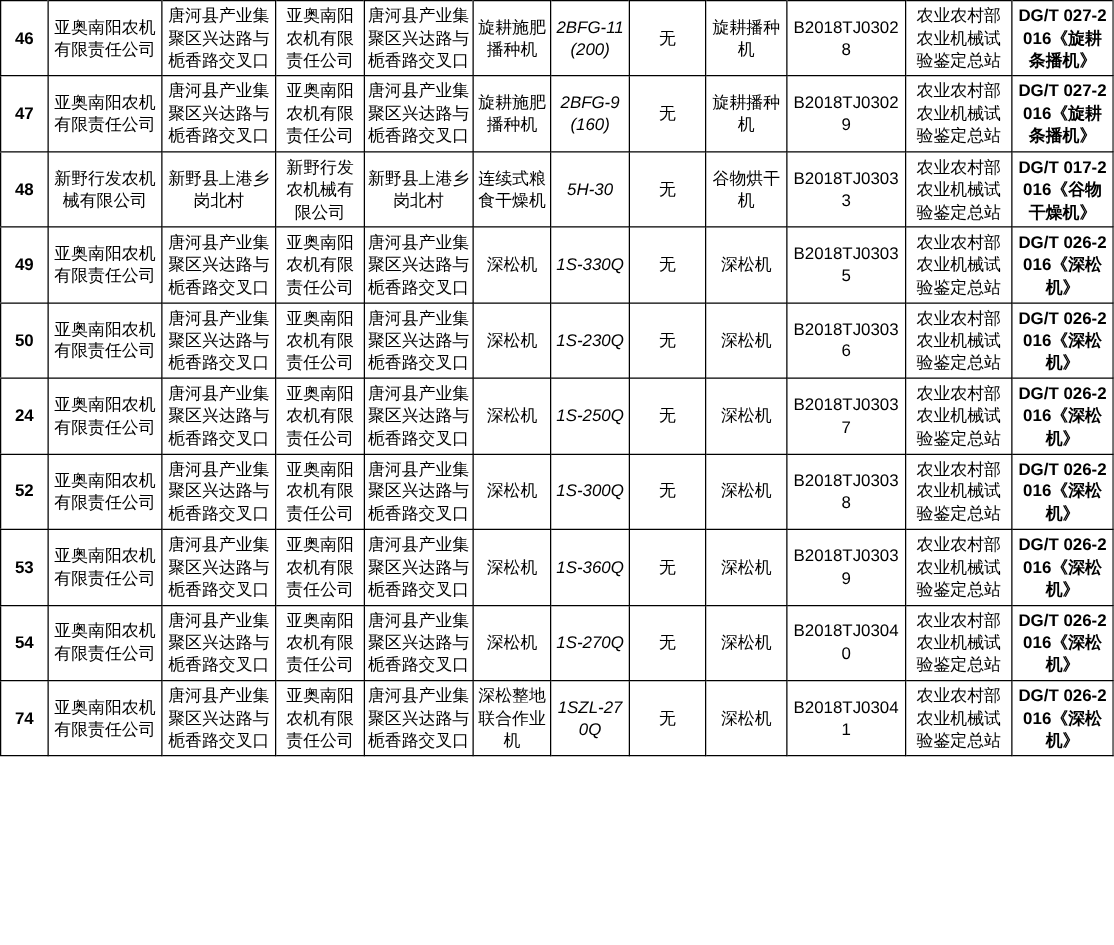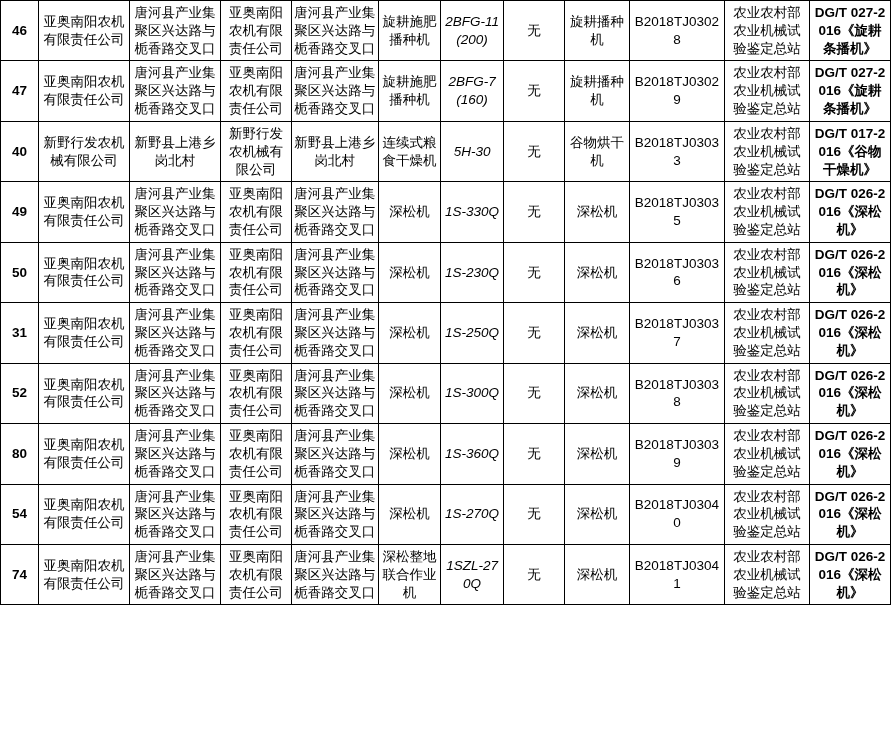--- a/index.html
+++ b/index.html
@@ -65,29 +65,29 @@
         <td class="c-inst">农业农村部农业机械试验鉴定总站</td>
         <td class="c-std">DG/T 027-2016《旋耕条播机》</td>
       </tr>
       <tr>
         <td class="c-idx">47</td>
         <td class="c-appl">亚奥南阳农机有限责任公司</td>
         <td class="c-prod">唐河县产业集聚区兴达路与栀香路交叉口</td>
         <td class="c-mfr">亚奥南阳农机有限责任公司</td>
         <td class="c-addr">唐河县产业集聚区兴达路与栀香路交叉口</td>
         <td class="c-name">旋耕施肥播种机</td>
-        <td class="c-model">2BFG-7(160)</td>
+        <td class="c-model">2BFG-9(160)</td>
         <td class="c-ext">无</td>
         <td class="c-cat">旋耕播种机</td>
         <td class="c-code">B2018TJ03029</td>
         <td class="c-inst">农业农村部农业机械试验鉴定总站</td>
         <td class="c-std">DG/T 027-2016《旋耕条播机》</td>
       </tr>
       <tr>
-        <td class="c-idx">40</td>
+        <td class="c-idx">48</td>
         <td class="c-appl">新野行发农机械有限公司</td>
         <td class="c-prod">新野县上港乡岗北村</td>
         <td class="c-mfr">新野行发农机械有限公司</td>
         <td class="c-addr">新野县上港乡岗北村</td>
         <td class="c-name">连续式粮食干燥机</td>
         <td class="c-model">5H-30</td>
         <td class="c-ext">无</td>
         <td class="c-cat">谷物烘干机</td>
         <td class="c-code">B2018TJ03033</td>
         <td class="c-inst">农业农村部农业机械试验鉴定总站</td>
@@ -115,21 +115,21 @@
         <td class="c-addr">唐河县产业集聚区兴达路与栀香路交叉口</td>
         <td class="c-name">深松机</td>
         <td class="c-model">1S-230Q</td>
         <td class="c-ext">无</td>
         <td class="c-cat">深松机</td>
         <td class="c-code">B2018TJ03036</td>
         <td class="c-inst">农业农村部农业机械试验鉴定总站</td>
         <td class="c-std">DG/T 026-2016《深松机》</td>
       </tr>
       <tr>
-        <td class="c-idx">31</td>
+        <td class="c-idx">24</td>
         <td class="c-appl">亚奥南阳农机有限责任公司</td>
         <td class="c-prod">唐河县产业集聚区兴达路与栀香路交叉口</td>
         <td class="c-mfr">亚奥南阳农机有限责任公司</td>
         <td class="c-addr">唐河县产业集聚区兴达路与栀香路交叉口</td>
         <td class="c-name">深松机</td>
         <td class="c-model">1S-250Q</td>
         <td class="c-ext">无</td>
         <td class="c-cat">深松机</td>
         <td class="c-code">B2018TJ03037</td>
         <td class="c-inst">农业农村部农业机械试验鉴定总站</td>
@@ -143,21 +143,21 @@
         <td class="c-addr">唐河县产业集聚区兴达路与栀香路交叉口</td>
         <td class="c-name">深松机</td>
         <td class="c-model">1S-300Q</td>
         <td class="c-ext">无</td>
         <td class="c-cat">深松机</td>
         <td class="c-code">B2018TJ03038</td>
         <td class="c-inst">农业农村部农业机械试验鉴定总站</td>
         <td class="c-std">DG/T 026-2016《深松机》</td>
       </tr>
       <tr>
-        <td class="c-idx">80</td>
+        <td class="c-idx">53</td>
         <td class="c-appl">亚奥南阳农机有限责任公司</td>
         <td class="c-prod">唐河县产业集聚区兴达路与栀香路交叉口</td>
         <td class="c-mfr">亚奥南阳农机有限责任公司</td>
         <td class="c-addr">唐河县产业集聚区兴达路与栀香路交叉口</td>
         <td class="c-name">深松机</td>
         <td class="c-model">1S-360Q</td>
         <td class="c-ext">无</td>
         <td class="c-cat">深松机</td>
         <td class="c-code">B2018TJ03039</td>
         <td class="c-inst">农业农村部农业机械试验鉴定总站</td>

